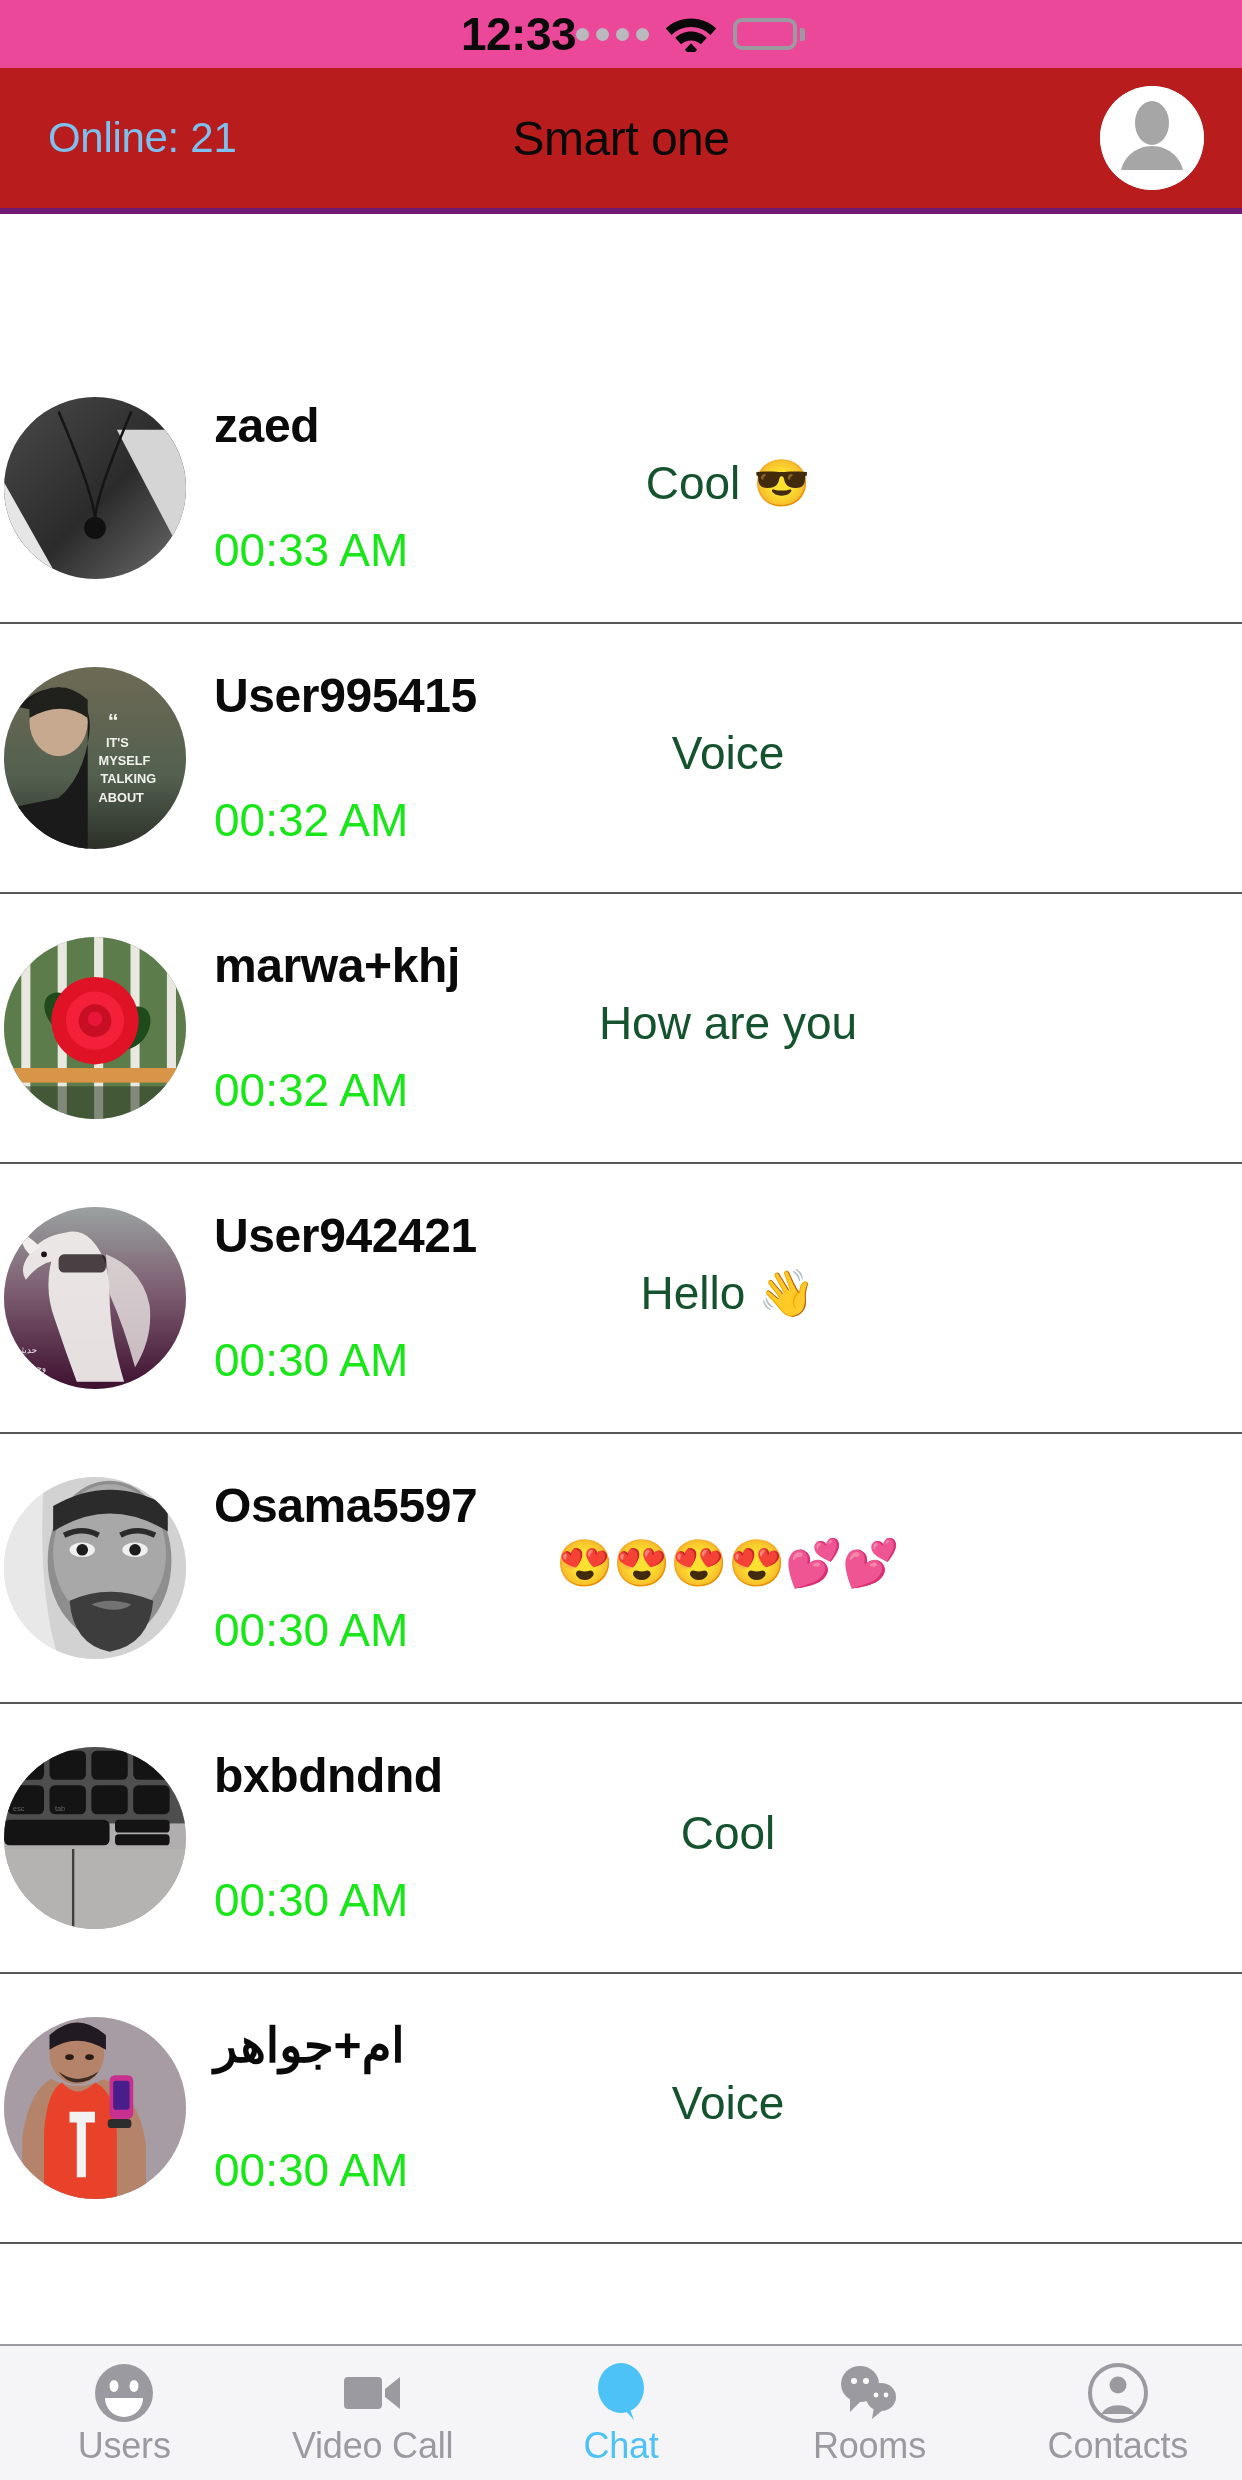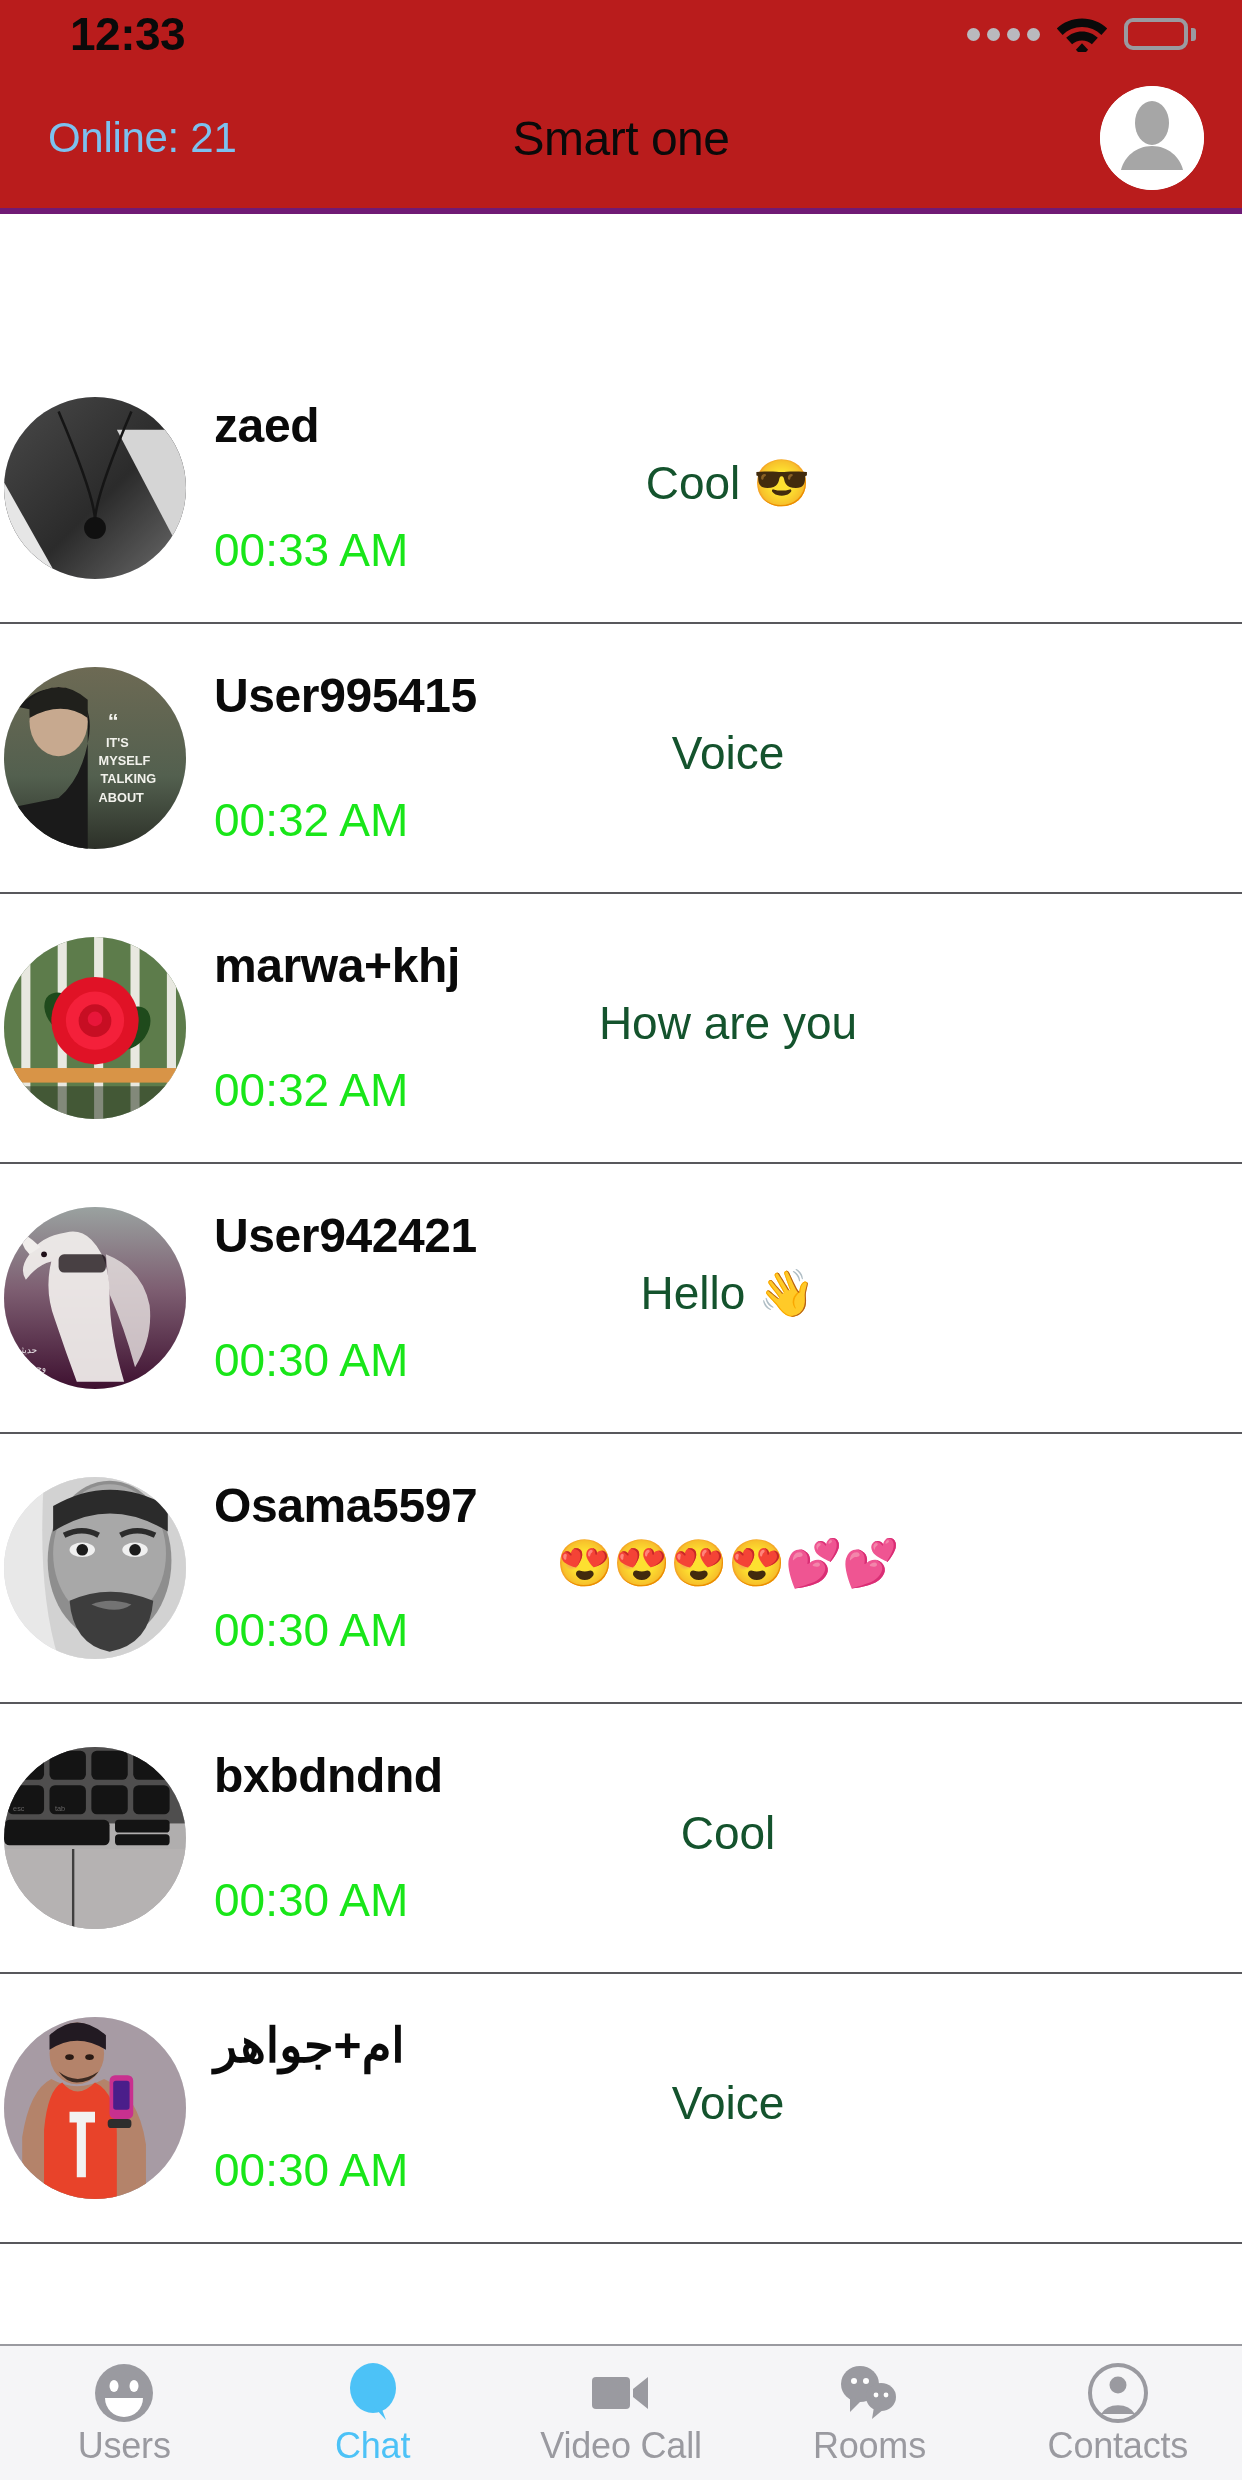--- a/index.html
+++ b/index.html
@@ -17,24 +17,24 @@
     width: 1242px;
     height: 2480px;
     background: #ffffff;
     display: flex;
     flex-direction: column;
   }
 
   
   .status-bar {
     height: 68px;
-    background: #b91c1c;
+    background: #ec4899;
     display: flex;
     align-items: center;
-    justify-content: space-between;
+    justify-content: center;
     padding: 0 46px 0 70px;
     flex: 0 0 auto;
   }
   .status-time {
     font-size: 46px;
     font-weight: 700;
     color: #0a0a0a;
     letter-spacing: -0.5px;
     line-height: 1;
   }
@@ -442,38 +442,38 @@
         <svg width="62" height="62" viewBox="0 0 62 62">
           <circle cx="31" cy="31" r="29" fill="#9a9aa0"></circle>
           <ellipse cx="21" cy="24" rx="4.5" ry="6" fill="#ffffff"></ellipse>
           <ellipse cx="41" cy="24" rx="4.5" ry="6" fill="#ffffff"></ellipse>
           <path d="M12 36 A19 19 0 0 0 50 36 Z" fill="#ffffff"></path>
         </svg>
       </span>
       <span class="tab-label">Users</span>
     </div>
 
+    <div class="tab-item">
+      <span class="tab-icon">
+        <svg width="62" height="48" viewBox="0 0 62 48">
+          <rect x="2" y="8" width="38" height="32" rx="4" fill="#9a9aa0"></rect>
+          <path d="M43 20 L58 8 L58 40 L43 28 Z" fill="#9a9aa0"></path>
+        </svg>
+      </span>
+      <span class="tab-label">Video Call</span>
+    </div>
+
     <div class="tab-item active">
       <span class="tab-icon">
         <svg width="58" height="62" viewBox="0 0 58 62">
           <ellipse cx="29" cy="26" rx="23" ry="25" fill="#4cc2f7"></ellipse>
           <path d="M30 45 L42 58 L36 42 Z" fill="#4cc2f7"></path>
         </svg>
       </span>
       <span class="tab-label">Chat</span>
-    </div>
-
-    <div class="tab-item">
-      <span class="tab-icon">
-        <svg width="62" height="48" viewBox="0 0 62 48">
-          <rect x="2" y="8" width="38" height="32" rx="4" fill="#9a9aa0"></rect>
-          <path d="M43 20 L58 8 L58 40 L43 28 Z" fill="#9a9aa0"></path>
-        </svg>
-      </span>
-      <span class="tab-label">Video Call</span>
     </div>
 
     <div class="tab-item">
       <span class="tab-icon">
         <svg width="66" height="58" viewBox="0 0 66 58">
           <ellipse cx="24" cy="20" rx="19" ry="18" fill="#9a9aa0"></ellipse>
           <path d="M14 33 L14 48 L26 36 Z" fill="#9a9aa0"></path>
           <circle cx="18" cy="17" r="3" fill="#ffffff"></circle>
           <circle cx="30" cy="17" r="3" fill="#ffffff"></circle>
           <ellipse cx="45" cy="33" rx="15" ry="14" fill="#9a9aa0"></ellipse>

